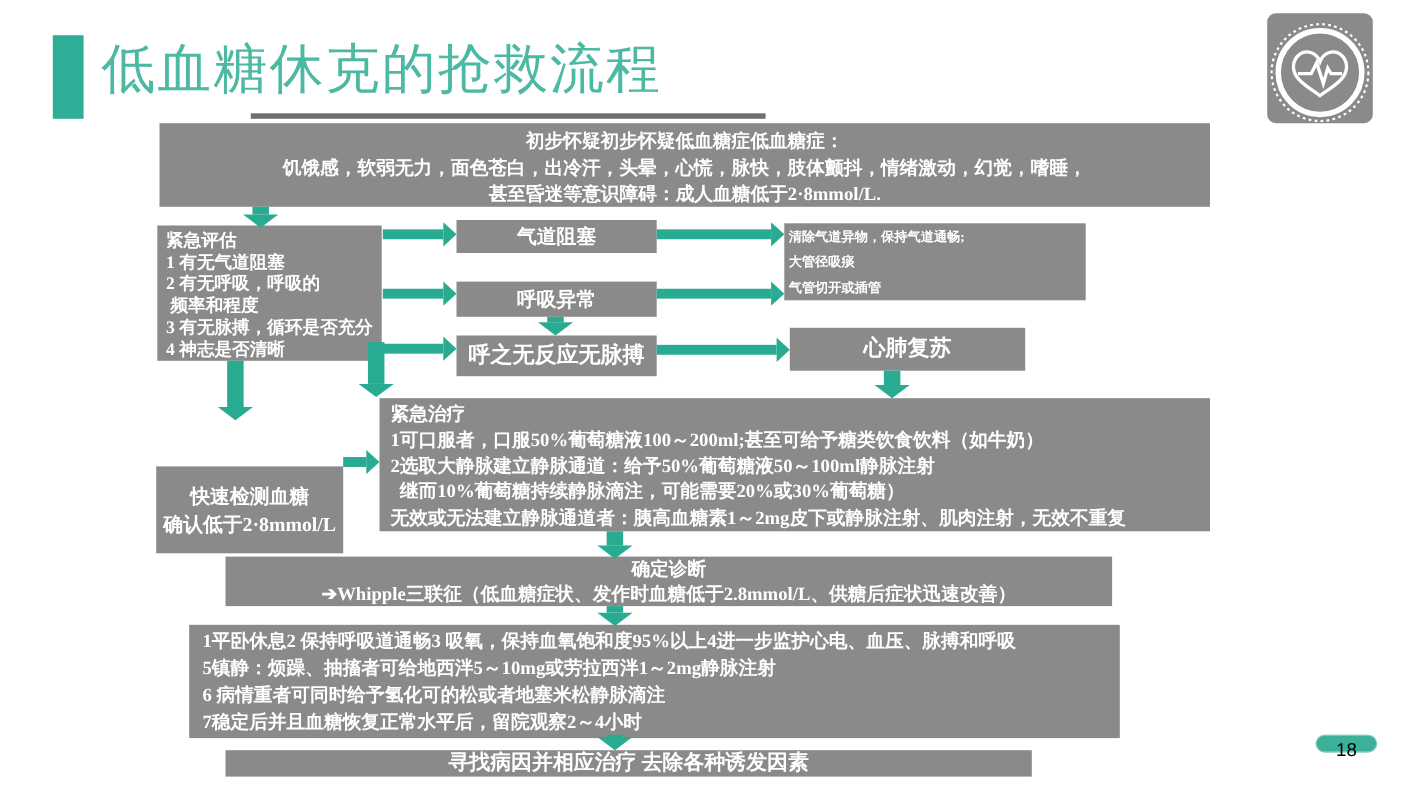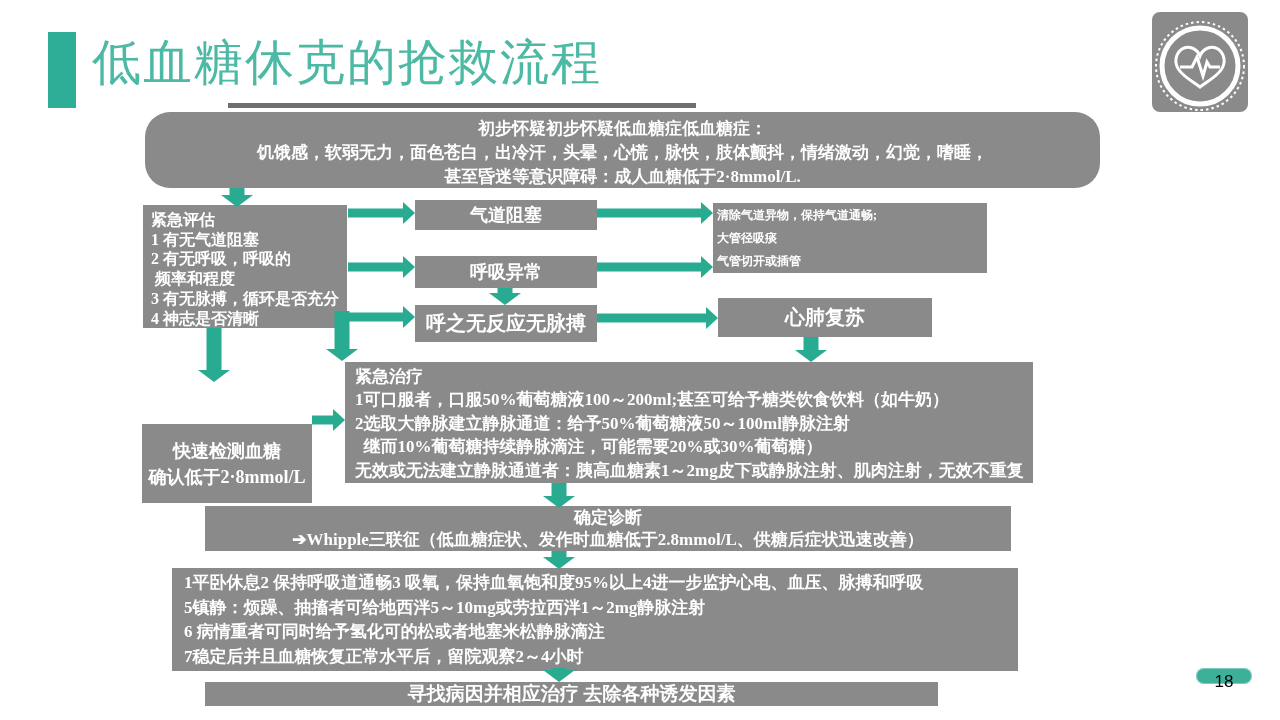--- a/index.html
+++ b/index.html
@@ -43,21 +43,21 @@
 
   <div class="logo">
     <svg width="96" height="100" viewBox="0 0 96 100">
       <circle cx="48" cy="54" r="44" fill="none" stroke="#fff" stroke-width="2" stroke-dasharray="2.5 3"></circle>
       <circle cx="48" cy="54" r="38" fill="none" stroke="#fff" stroke-width="5"></circle>
       <path d="M48 44 C45 36 36 33 30 37 C23 42 22 51 27 58 C32 65 40 69 48 75 C56 69 64 65 69 58 C74 51 73 42 66 37 C60 33 51 36 48 44 Z" fill="none" stroke="#fff" stroke-width="3"></path>
       <polyline points="28,55 40,55 45,45 51,64 55,50 58,55 68,55" fill="none" stroke="#fff" stroke-width="3"></polyline>
     </svg>
   </div>
 
-  <div class="gbox tc" style="left:145px;top:112px;width:955px;height:76px;padding-top:5px;font-size:17px;line-height:24px;border-radius:25px;">
+  <div class="gbox tc" style="left:145px;top:112px;width:955px;height:76px;padding-top:5px;font-size:17px;line-height:24px;">
     <div class="ln">初步怀疑初步怀疑低血糖症低血糖症：</div>
     <div class="ln">饥饿感，软弱无力，面色苍白，出冷汗，头晕，心慌，脉快，肢体颤抖，情绪激动，幻觉，嗜睡，</div>
     <div class="ln">甚至昏迷等意识障碍：成人血糖低于2·8mmol/L.</div>
   </div>
 
   <div class="gbox" style="left:143px;top:205px;width:204px;height:123px;padding:5px 0 0 8px;font-size:16px;line-height:19.7px;">
     <div class="ln">紧急评估</div>
     <div class="ln">1 有无气道阻塞</div>
     <div class="ln">2 有无呼吸，呼吸的</div>
     <div class="ln"> 频率和程度</div>
@@ -74,21 +74,21 @@
     <div class="ln">大管径吸痰</div>
     <div class="ln">气管切开或插管</div>
   </div>
   <div class="gbox tc" style="left:718px;top:298px;width:214px;height:39px;font-size:20px;line-height:39px;">心肺复苏</div>
 
   <div class="gbox tc" style="left:142px;top:382px;width:170px;height:79px;padding-top:14px;font-size:18px;line-height:26px;margin-top:42px;">
     <div class="ln">快速检测血糖</div>
     <div class="ln">确认低于2·8mmol/L</div>
   </div>
 
-  <div class="gbox" style="left:345px;top:362px;width:688px;height:121px;padding:3px 0 0 10px;font-size:17px;line-height:23.4px;">
+  <div class="gbox" style="left:345px;top:362px;width:755px;height:121px;padding:3px 0 0 10px;font-size:17px;line-height:23.4px;">
     <div class="ln">紧急治疗</div>
     <div class="ln">1可口服者，口服50%葡萄糖液100～200ml;甚至可给予糖类饮食饮料（如牛奶）</div>
     <div class="ln">2选取大静脉建立静脉通道：给予50%葡萄糖液50～100ml静脉注射</div>
     <div class="ln">  继而10%葡萄糖持续静脉滴注，可能需要20%或30%葡萄糖）</div>
     <div class="ln">无效或无法建立静脉通道者：胰高血糖素1～2mg皮下或静脉注射、肌肉注射，无效不重复</div>
   </div>
 
   <div class="gbox tc" style="left:205px;top:506px;width:806px;height:45px;padding-top:1px;font-size:17px;line-height:22px;">
     <div class="ln">确定诊断</div>
     <div class="ln">➔Whipple三联征（低血糖症状、发作时血糖低于2.8mmol/L、供糖后症状迅速改善）</div>

